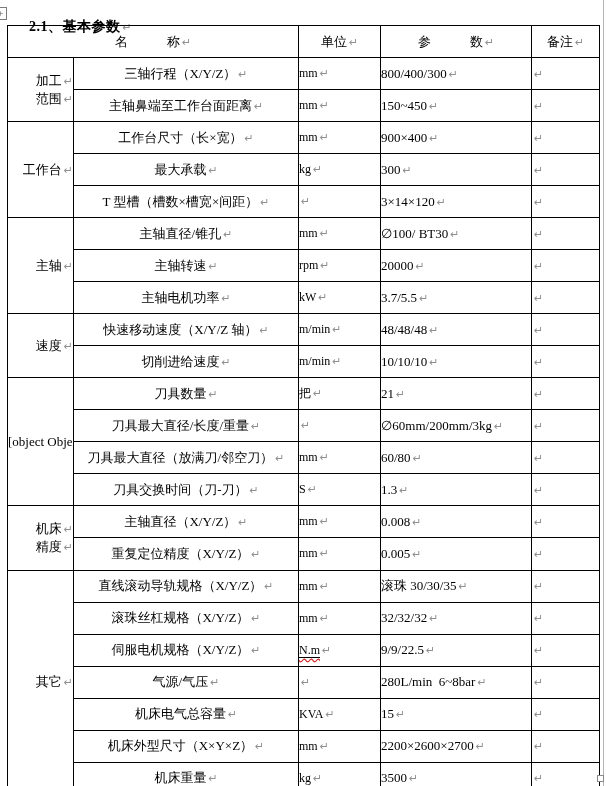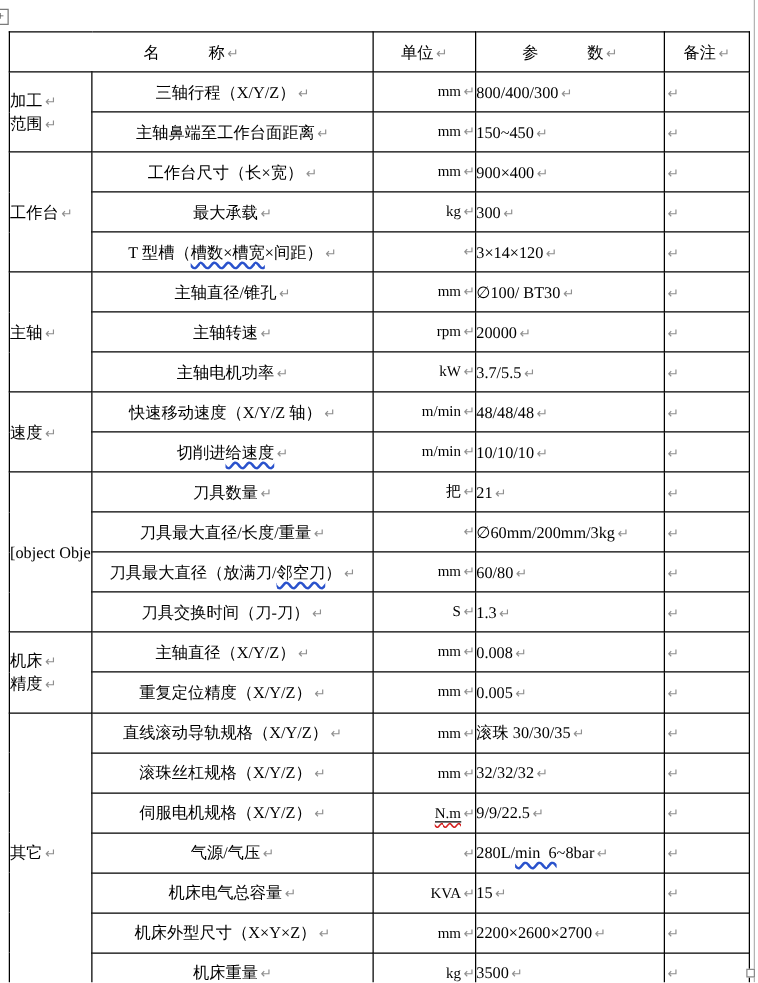--- a/index.html
+++ b/index.html
@@ -44,31 +44,30 @@
   }
   table.params th, table.params td {
     border: 1.5px solid #000;
     padding: 0;
     vertical-align: middle;
     font-weight: normal;
     overflow: hidden;
   }
   tr.header-row { height: 32px; }
   th { text-align: center; }
-  td.group-cell { text-align: left; }
+  td.group-cell { text-align: right; }
   .group-line { line-height: 17px; white-space: pre; }
   td.name-cell { text-align: center; padding-left: 7px; }
   td.name-cell span { white-space: pre; }
-  td.unit-cell { text-align: right; font-size: 12px; }
+  td.unit-cell { text-align: left; font-size: 12px; }
   td.param-cell { text-align: left; }
   td.param-cell span { white-space: pre; }
   td.remark-cell { text-align: left; padding-left: 14px; }
   
   .mark-blue {
-    text-decoration: underline;
     text-decoration-style: wavy;
     text-decoration-color: #2a52cc;
     text-decoration-thickness: 1.5px;
     text-underline-offset: 3px;
   }
   .mark-red {
     border-bottom: 1px solid #000;
     text-decoration: underline;
     text-decoration-style: wavy;
     text-decoration-color: #d42020;
@@ -111,20 +110,23 @@
 </style>
 </head>
 <body>
 
 <div class="page">
 
   <div class="move-handle">
     <span>+</span>
   </div>
 
+  <div class="title-line">
+    <span>2.1、基本参数</span><span class="pm">↵</span>
+  </div>
 
   <table class="params">
     <colgroup>
       <col style="width:66px">
       <col style="width:225px">
       <col style="width:82px">
       <col style="width:151px">
       <col style="width:68px">
     </colgroup>
     <thead>

